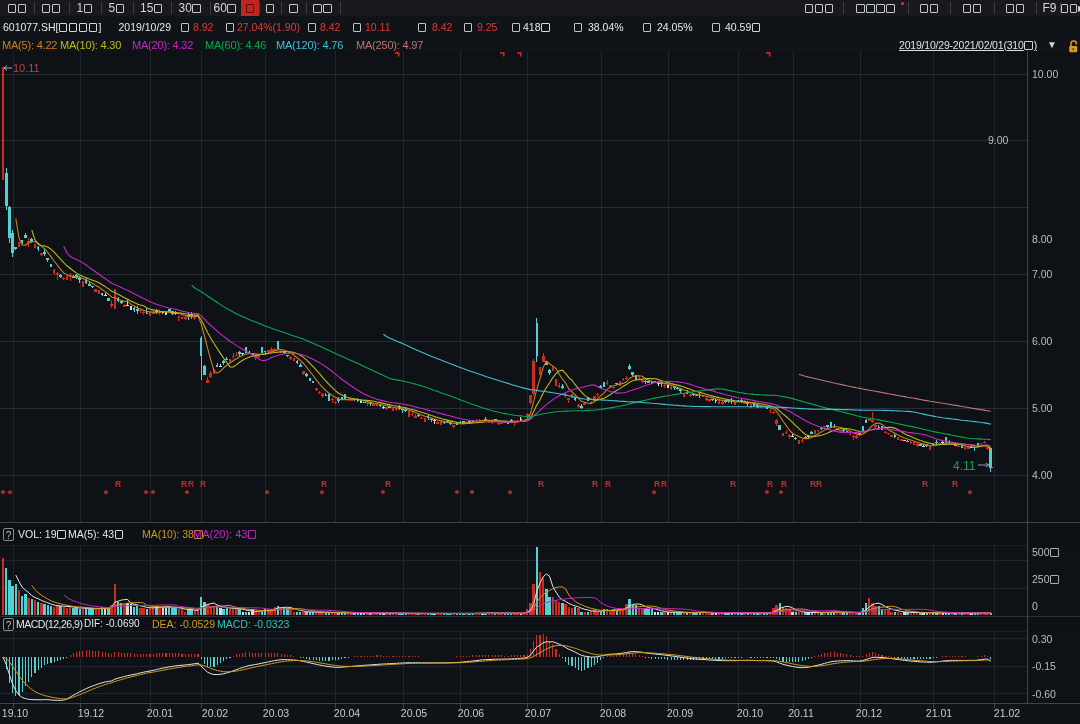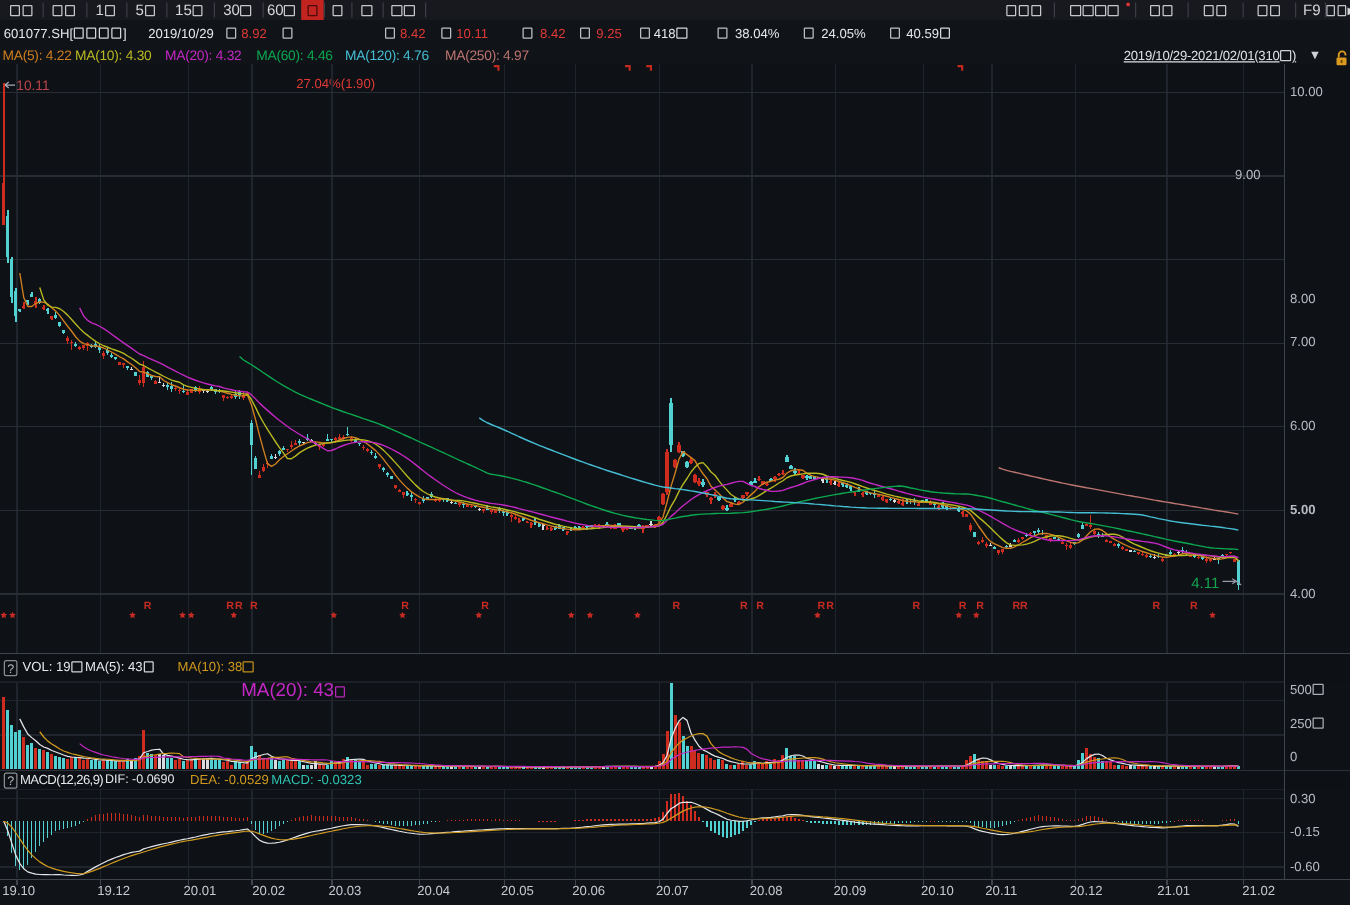--- a/index.html
+++ b/index.html
@@ -48,21 +48,21 @@
 <div class="tab" style="left:1036px;width:27px">F9</div>
 <div class="sep" style="left:1036px"></div>
 <div class="tab" style="left:1060px;width:20px"><b class="cj s"></b><b class="cj s"></b><span style="font-size:8px;vertical-align:1px">▶</span></div>
 <div class="sep" style="left:1060px"></div>
 <div style="position:absolute;left:901px;top:2px;width:3px;height:3px;border-radius:1.5px;background:#e03434"></div>
 <span style="position:absolute;left:3px;top:21px;color:#e6e8ea;font-size:10.5px;">601077.SH[<b class="cj"></b><b class="cj"></b><b class="cj"></b><b class="cj"></b>]</span>
 <span style="position:absolute;left:118.5px;top:21px;color:#e6e8ea;font-size:10.5px;">2019/10/29</span>
 <span style="position:absolute;left:180px;top:21px;color:#cdd0d4;font-size:10.5px;"><b class="cj"></b></span>
 <span style="position:absolute;left:193px;top:21px;color:#de3a36;font-size:10.5px;">8.92</span>
 <span style="position:absolute;left:225px;top:21px;color:#cdd0d4;font-size:10.5px;"><b class="cj"></b></span>
-<span style="position:absolute;left:237px;top:21px;color:#de3a36;font-size:10.5px;margin-top:40px;">27.04%(1.90)</span>
+<span style="position:absolute;left:237px;top:21px;color:#de3a36;font-size:10.5px;">27.04%(1.90)</span>
 <span style="position:absolute;left:307px;top:21px;color:#cdd0d4;font-size:10.5px;"><b class="cj"></b></span>
 <span style="position:absolute;left:320px;top:21px;color:#de3a36;font-size:10.5px;">8.42</span>
 <span style="position:absolute;left:352px;top:21px;color:#cdd0d4;font-size:10.5px;"><b class="cj"></b></span>
 <span style="position:absolute;left:365px;top:21px;color:#de3a36;font-size:10.5px;">10.11</span>
 <span style="position:absolute;left:417px;top:21px;color:#cdd0d4;font-size:10.5px;"><b class="cj"></b></span>
 <span style="position:absolute;left:432px;top:21px;color:#de3a36;font-size:10.5px;">8.42</span>
 <span style="position:absolute;left:463px;top:21px;color:#cdd0d4;font-size:10.5px;"><b class="cj"></b></span>
 <span style="position:absolute;left:477px;top:21px;color:#de3a36;font-size:10.5px;">9.25</span>
 <span style="position:absolute;left:511px;top:21px;color:#cdd0d4;font-size:10.5px;"><b class="cj"></b></span>
 <span style="position:absolute;left:523px;top:21px;color:#e6e8ea;font-size:10.5px;">418<b class="cj"></b></span>
@@ -1460,28 +1460,28 @@
       <text x="781" y="487" fill="#c62a22" font-size="8.5" font-weight="bold">R</text>
       <text x="810" y="487" fill="#c62a22" font-size="8.5" font-weight="bold">R</text>
       <text x="816" y="487" fill="#c62a22" font-size="8.5" font-weight="bold">R</text>
       <text x="922" y="487" fill="#c62a22" font-size="8.5" font-weight="bold">R</text>
       <text x="952" y="487" fill="#c62a22" font-size="8.5" font-weight="bold">R</text>
     </svg>
 <span style="position:absolute;left:3px;top:528px;width:11px;height:13px;border:1px solid #8a8d92;border-radius:2px;color:#b9bcc0;font-size:10px;text-align:center;line-height:13px">?</span>
 <span style="position:absolute;left:18px;top:528px;color:#e6e8ea;font-size:10.5px;">VOL: 19<b class="cj"></b></span>
 <span style="position:absolute;left:68px;top:528px;color:#e6e8ea;font-size:10.5px;">MA(5): 43<b class="cj"></b></span>
 <span style="position:absolute;left:126px;top:528px;color:#cf9a1f;font-size:10.5px;margin-left:16px;">MA(10): 38<b class="cj"></b></span>
-<span style="position:absolute;left:193px;top:528px;color:#c428c4;font-size:15px;margin-top:16px;">MA(20): 43<b class="cj"></b></span>
+<span style="position:absolute;left:193px;top:528px;color:#c428c4;font-size:11px;">MA(20): 43<b class="cj"></b></span>
 <span style="position:absolute;left:3px;top:618px;width:11px;height:13px;border:1px solid #8a8d92;border-radius:2px;color:#b9bcc0;font-size:10px;text-align:center;line-height:13px">?</span>
 <span style="position:absolute;left:16px;top:618px;color:#e6e8ea;font-size:10.5px;letter-spacing:-0.5px">MACD(12,26,9)</span>
 <span style="position:absolute;left:84px;top:618px;color:#e6e8ea;font-size:10px;">DIF: -0.0690</span>
 <span style="position:absolute;left:152px;top:618px;color:#cf9a1f;font-size:10.5px;">DEA: -0.0529</span>
 <span style="position:absolute;left:217px;top:618px;color:#2fc4b2;font-size:10.5px;">MACD: -0.0323</span>
 <span style="position:absolute;left:1032px;top:468.59999999999997px;color:#b8bcc2;font-size:10.5px;">4.00</span>
-<span style="position:absolute;left:1032px;top:401.75px;color:#b8bcc2;font-size:10.5px;font-weight:bold;">5.00</span>
+<span style="position:absolute;left:1032px;top:401.75px;color:#b8bcc2;font-size:10.5px;">5.00</span>
 <span style="position:absolute;left:1032px;top:334.9px;color:#b8bcc2;font-size:10.5px;">6.00</span>
 <span style="position:absolute;left:1032px;top:268.04999999999995px;color:#b8bcc2;font-size:10.5px;">7.00</span>
 <span style="position:absolute;left:1032px;top:201.2px;color:#b8bcc2;font-size:10.5px;margin-top:32px;">8.00</span>
 <span style="position:absolute;left:988px;top:134.35px;color:#b8bcc2;font-size:10.5px;">9.00</span>
 <span style="position:absolute;left:1032px;top:67.5px;color:#b8bcc2;font-size:10.5px;">10.00</span>
 <span style="position:absolute;left:1032px;top:546px;color:#b8bcc2;font-size:10.5px;">500<b class="cj"></b></span>
 <span style="position:absolute;left:1032px;top:573px;color:#b8bcc2;font-size:10.5px;">250<b class="cj"></b></span>
 <span style="position:absolute;left:1032px;top:600px;color:#b8bcc2;font-size:10.5px;">0</span>
 <span style="position:absolute;left:1032px;top:633px;color:#b8bcc2;font-size:10.5px;">0.30</span>
 <span style="position:absolute;left:1032px;top:660px;color:#b8bcc2;font-size:10.5px;">-0.15</span>

